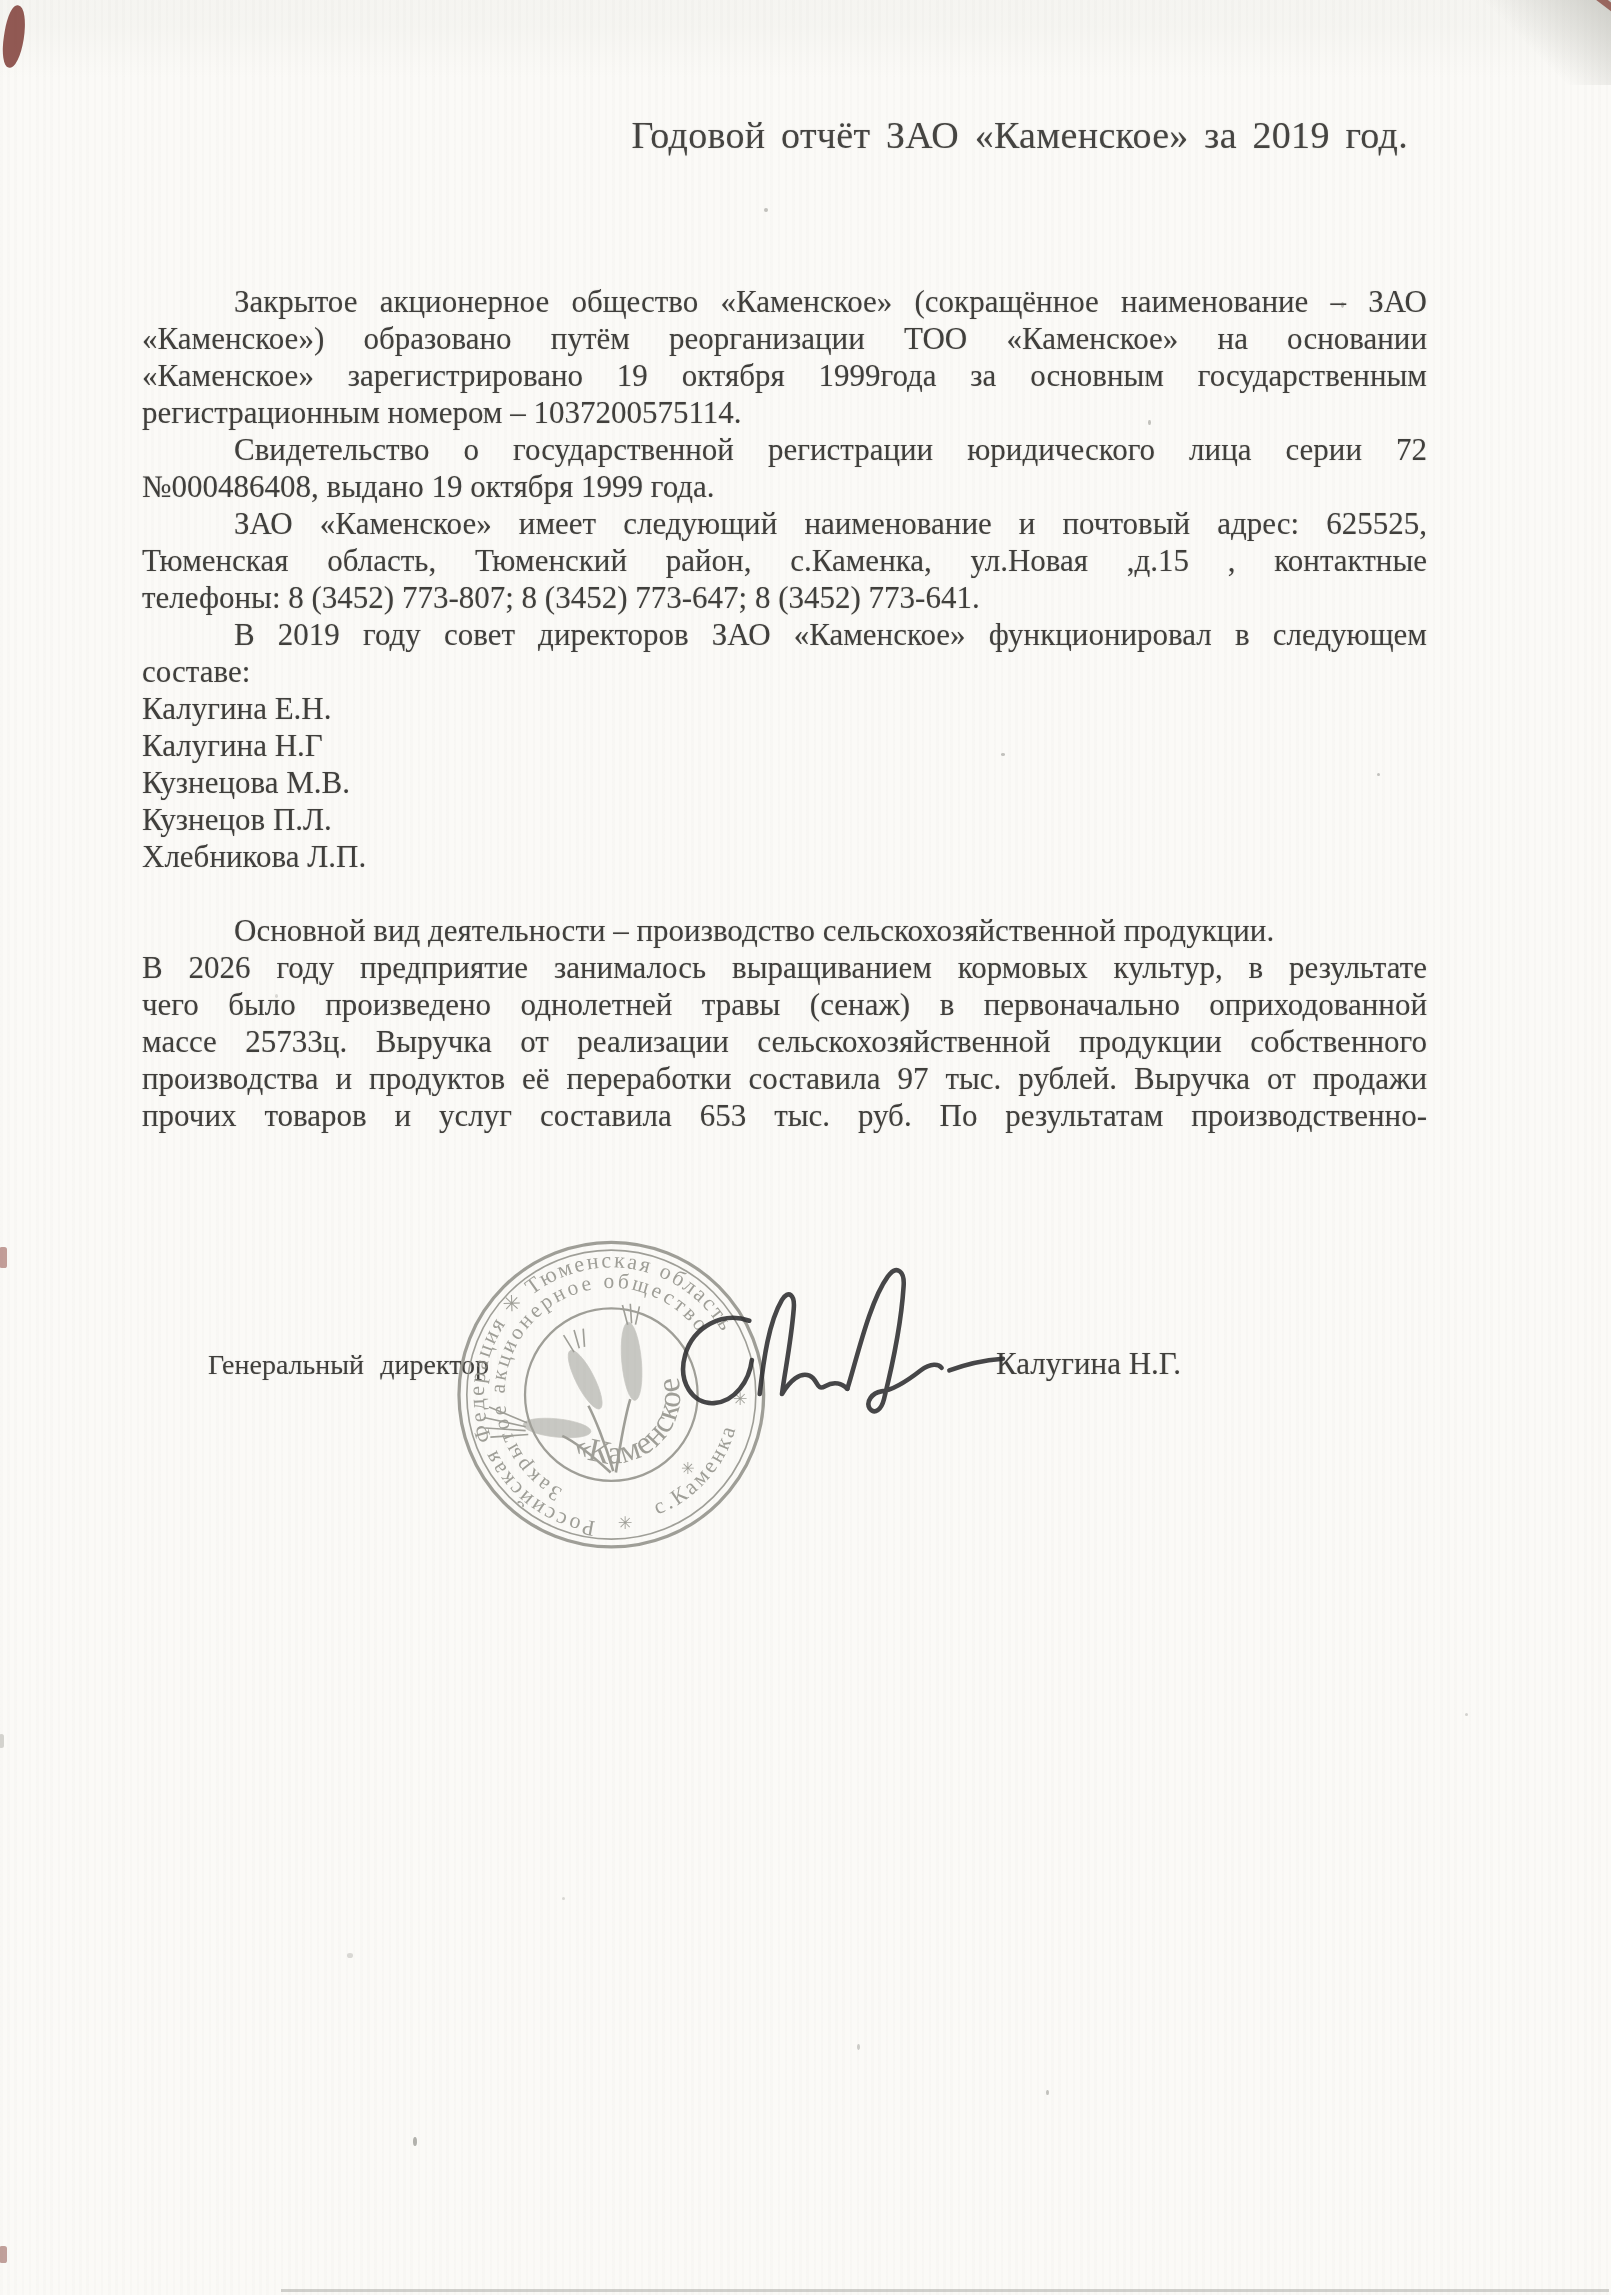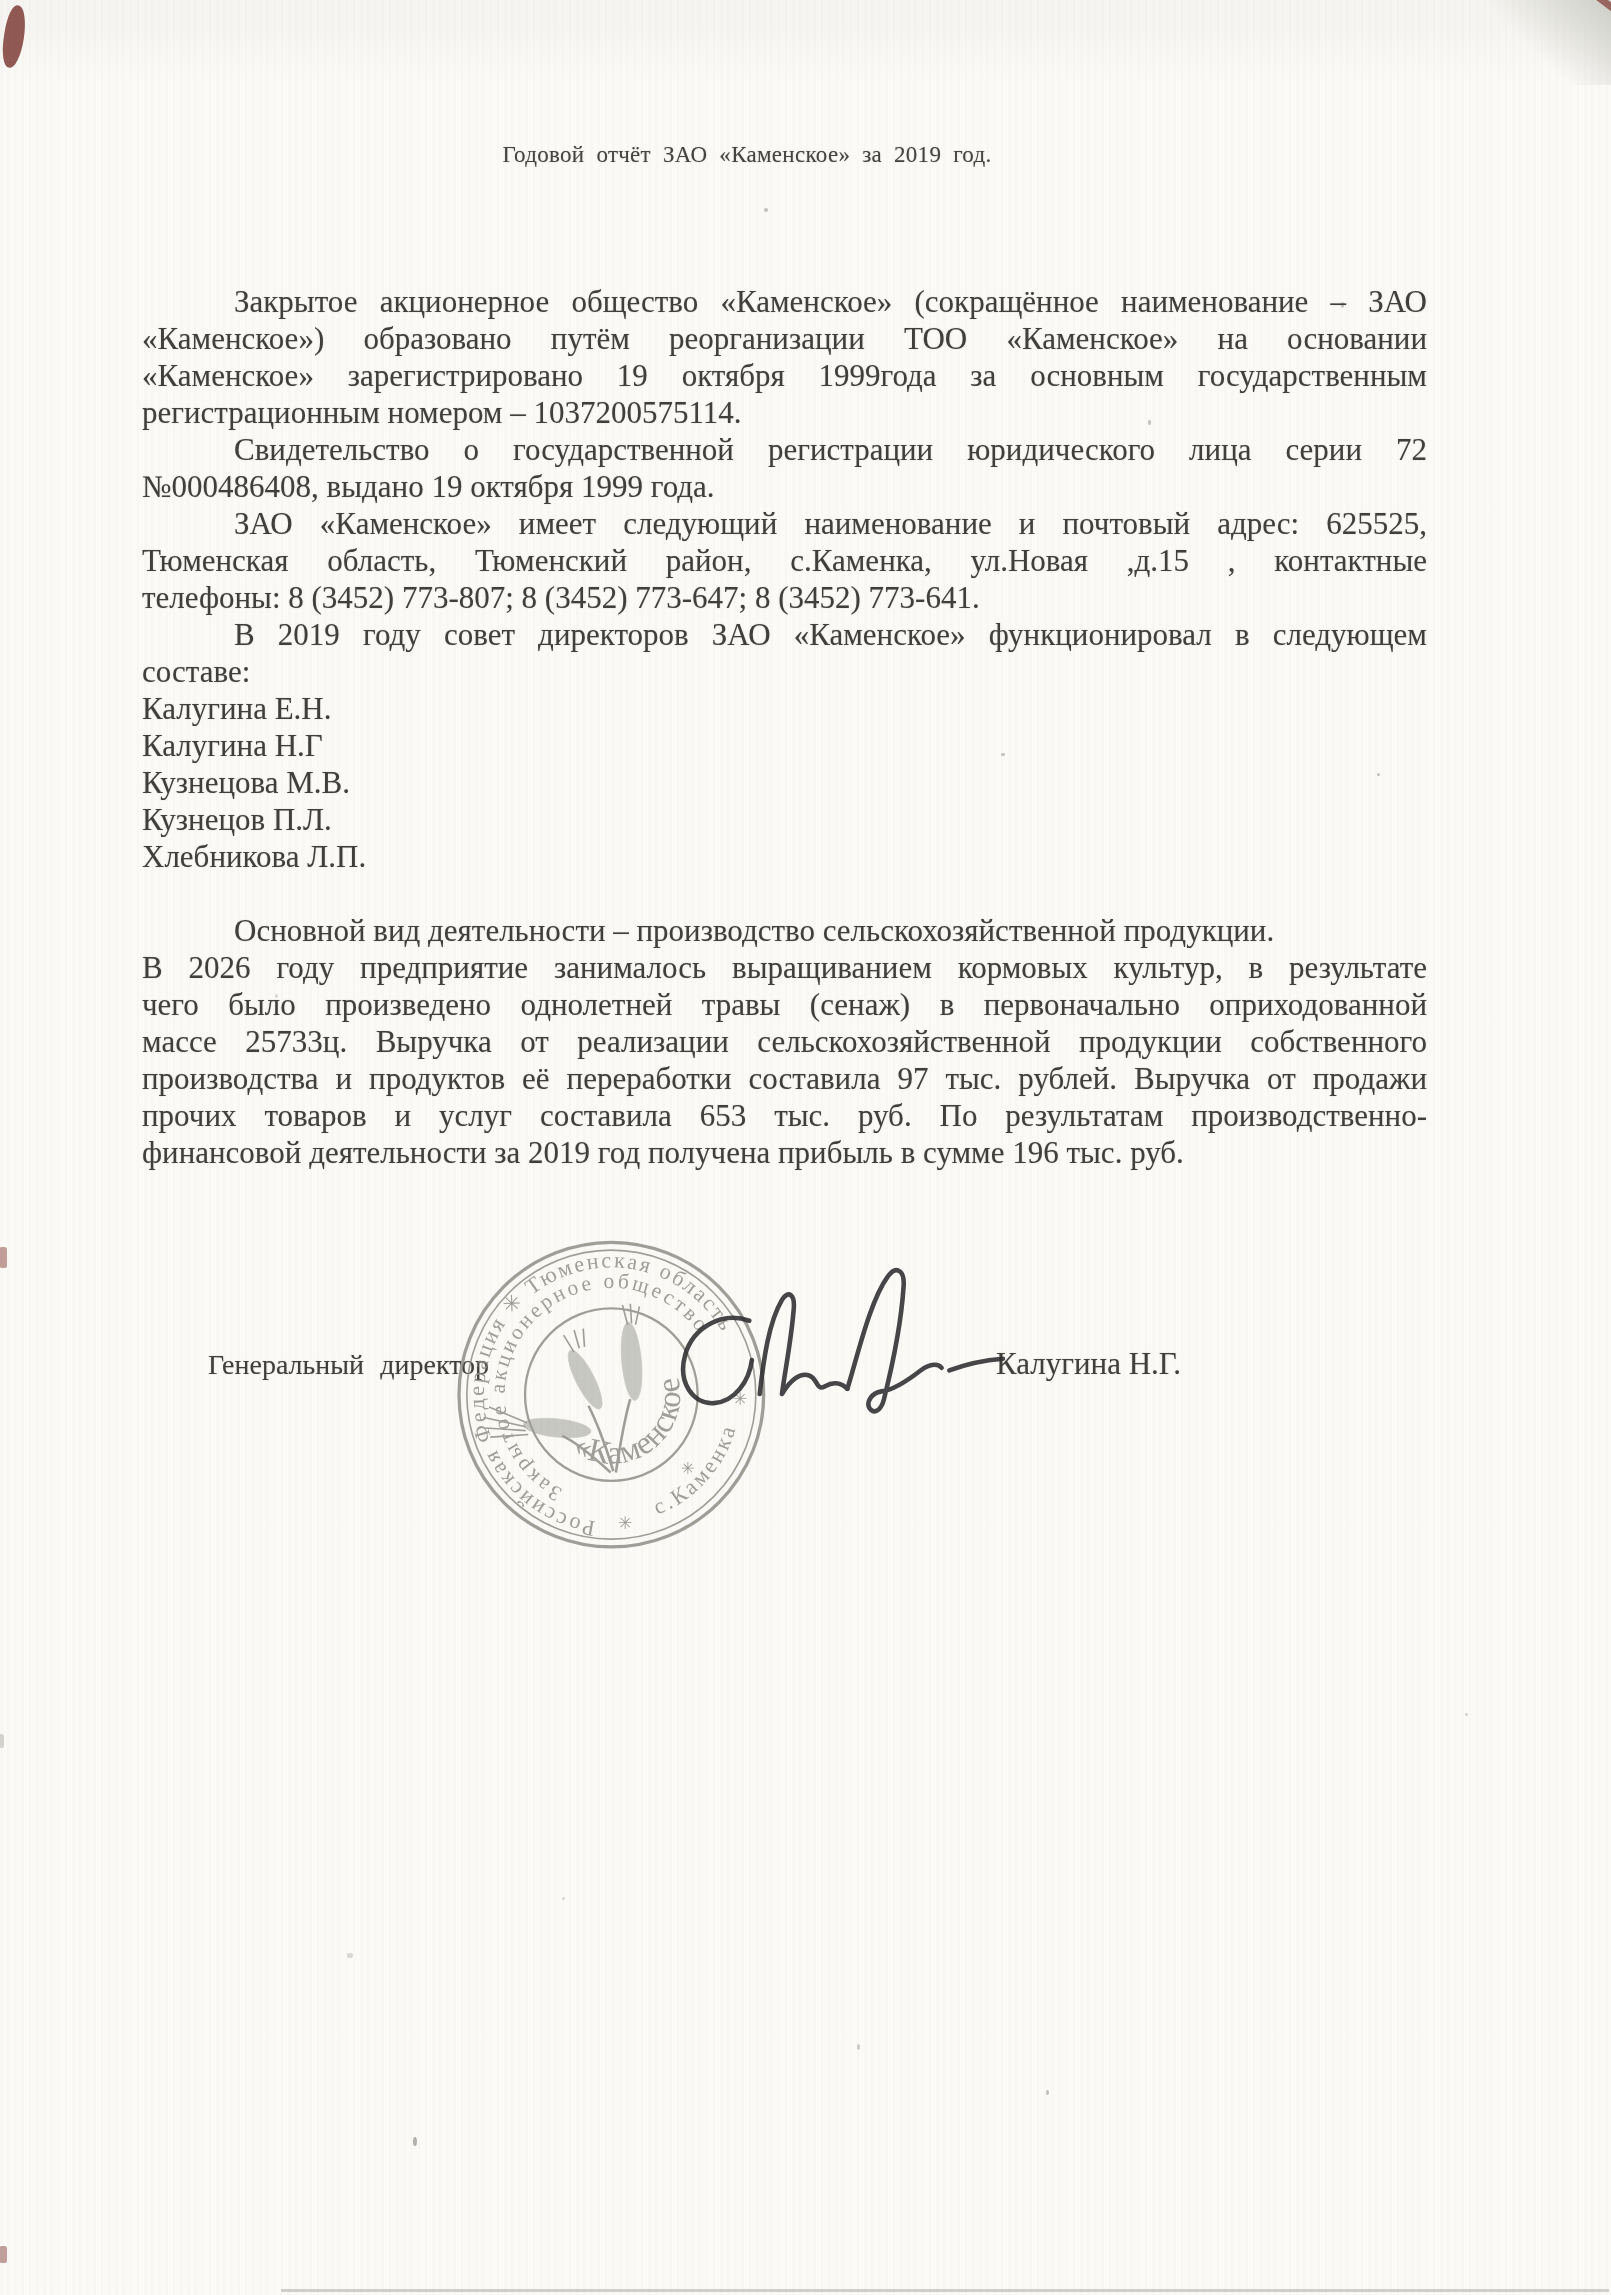--- a/index.html
+++ b/index.html
@@ -14,22 +14,22 @@
     width:1611px;height:2295px;
     background:var(--paper);
     background-image:
       repeating-linear-gradient(90deg, rgba(120,120,115,0.022) 0 2.6px, rgba(0,0,0,0) 2.6px 7.2px),
       linear-gradient(180deg, rgba(235,235,230,0.35) 0 26px, rgba(0,0,0,0) 78px);
     overflow:hidden;
     font-family:"Liberation Serif","DejaVu Serif",serif;
     color:var(--ink);
   }
   .doc-title{
-    position:absolute;top:135px;left:86px;width:1322px;
-    font-size:23px;line-height:39px;text-align:center;
+    position:absolute;top:116px;left:86px;width:1322px;
+    font-size:38px;line-height:39px;text-align:right;
     word-spacing:5.9px;letter-spacing:0.3px;color:#454441;
     text-shadow:0 0 1.3px rgba(80,80,76,.35);
   }
   .doc-body{
     position:absolute;top:283px;left:103px;width:1324px;
     font-size:31px;
     text-shadow:0 0 1.3px rgba(80,80,76,.32);
   }
   .line{height:37px;line-height:37px;white-space:normal;margin-left:39px;}
   .line.j{text-align:justify;text-align-last:justify;}
@@ -106,21 +106,20 @@
       <div class="line ">Кузнецова М.В.</div>
       <div class="line ">Кузнецов П.Л.</div>
       <div class="line ">Хлебникова Л.П.</div>
       <div class="line blank"></div>
       <div class="line i">Основной вид деятельности – производство сельскохозяйственной  продукции.</div>
       <div class="line j">В 2026 году  предприятие  занималось  выращиванием  кормовых культур, в результате</div>
       <div class="line j">чего  было  произведено  однолетней  травы  (сенаж)  в  первоначально  оприходованной</div>
       <div class="line j">массе  25733ц.  Выручка  от  реализации  сельскохозяйственной  продукции  собственного</div>
       <div class="line j">производства и продуктов её  переработки  составила  97  тыс.  рублей.  Выручка  от  продажи</div>
       <div class="line j">прочих  товаров  и  услуг  составила  653  тыс.  руб.  По  результатам  производственно-</div>
-      <div class="line ">финансовой  деятельности за 2019 год  получена прибыль в сумме 196 тыс. руб.</div>
     </div>
   <div class="signoff-role">Генеральный  директор</div>
   <div class="signoff-name">Калугина Н.Г.</div>
 
   <svg class="overlay" viewBox="0 0 2464 3510" width="1611" height="2295">
     <defs>
       <filter id="inkblur" x="-20%" y="-20%" width="140%" height="140%">
         <feGaussianBlur stdDeviation="1.1"></feGaussianBlur>
       </filter>
       <path id="ringOuterCW" d="M 911 2327 A 195 195 0 1 1 1125 2089" fill="none"></path>

